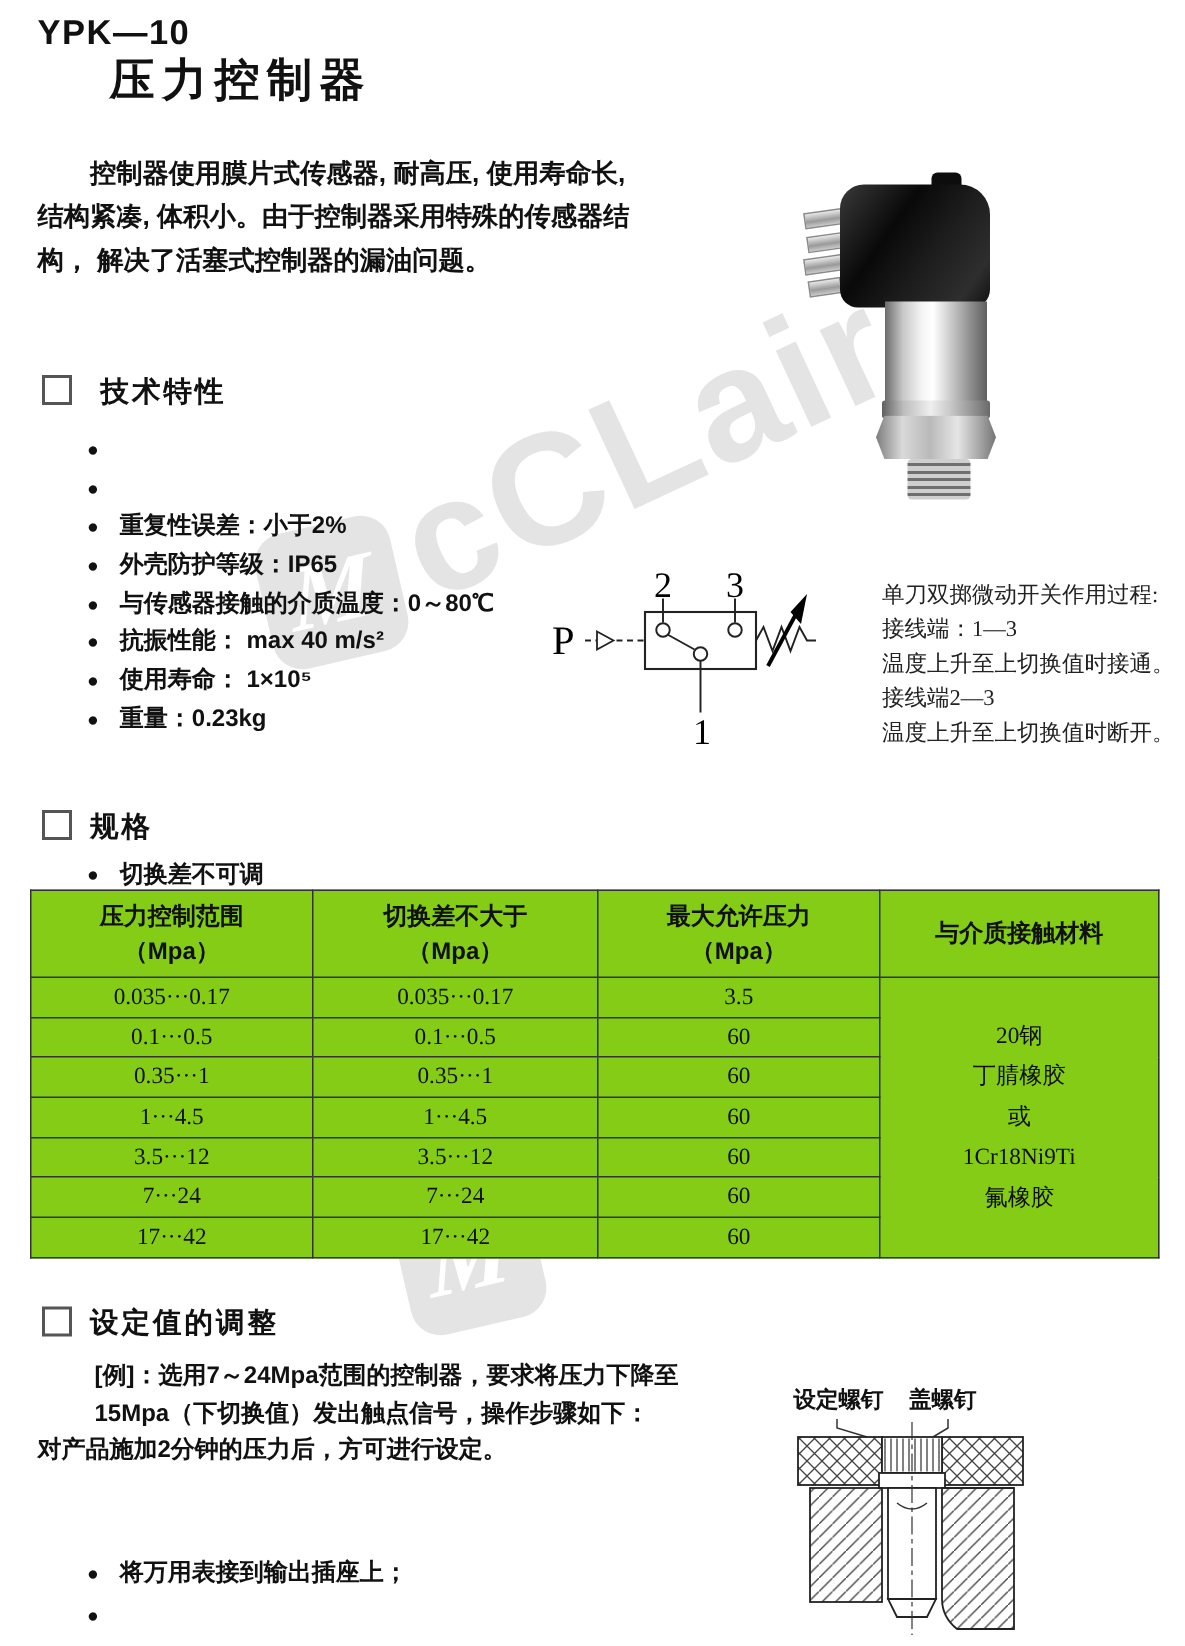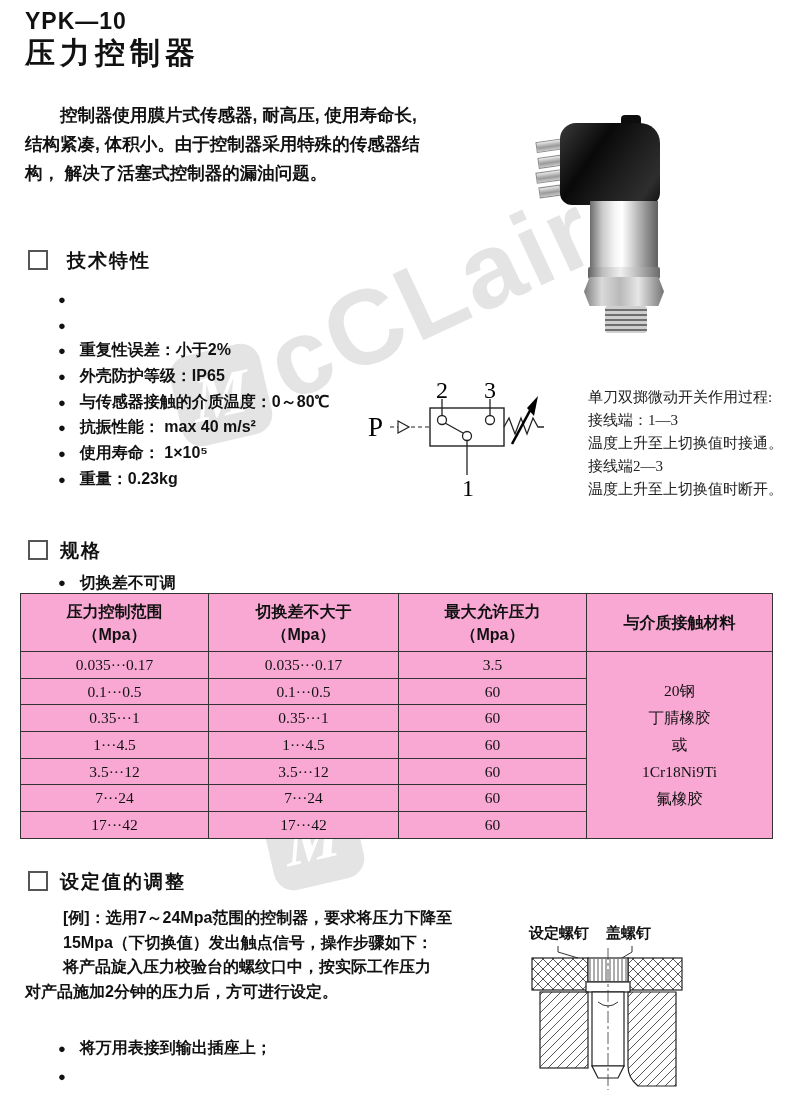--- a/index.html
+++ b/index.html
@@ -9,21 +9,21 @@
   
   .wm{position:absolute;display:flex;align-items:center;gap:12px;
       transform:rotate(-25deg);z-index:0;pointer-events:none;}
   .wm-logo{width:92px;height:92px;background:#e4e4e4;border-radius:20px;
            transform:rotate(12deg);display:flex;align-items:center;justify-content:center;}
   .wm-logo .m{color:#fff;font-size:62px;font-weight:bold;font-style:italic;
               font-family:"Liberation Serif",serif;transform:skewX(-8deg);}
   .wm-text{font-size:106px;font-weight:bold;color:#e4e4e4;letter-spacing:3px;}
   
   .model{font-size:23px;font-weight:bold;letter-spacing:1px;text-align:center;}
-  .title{font-size:30px;font-weight:bold;letter-spacing:5px;}
+  .title{font-size:30px;font-weight:bold;letter-spacing:5px;margin-left:48px;}
   .intro{width:460px;font-size:17.5px;font-weight:700;line-height:29px;}
   .intro .l1{text-indent:2em;}
   
   .sec{display:flex;align-items:center;gap:12px;}
   .chk{width:16px;height:16px;border:2px solid #555;background:#fff;margin-top:-2px;}
   .sec-title{font-size:19px;font-weight:bold;letter-spacing:2px;}
   
   .blist{font-size:16px;font-weight:700;}
   .blist .row{display:flex;align-items:flex-start;height:25.7px;}
   .dot{font-size:13px;margin-right:14px;line-height:22px;}
@@ -40,21 +40,21 @@
   .photo .collar{position:absolute;left:92px;top:167px;width:72px;height:12px;border-radius:2px;
     background:linear-gradient(90deg,#5f5f5f,#bdbdbd 20%,#efefef 45%,#c4c4c4 65%,#6a6a6a);}
   .photo .nut{position:absolute;left:88px;top:177px;width:80px;height:29px;
     clip-path:polygon(0 50%,7% 0,93% 0,100% 50%,93% 100%,7% 100%);
     background:linear-gradient(90deg,#7d7d7d,#d9d9d9 22%,#b9b9b9 45%,#e6e6e6 68%,#757575);}
   .photo .thread{position:absolute;left:109px;top:206px;width:42px;height:27px;border-radius:3px;
     background:repeating-linear-gradient(180deg,#cfcfcf 0 3px,#6f6f6f 3px 5px);}
   
   .swdesc{width:205px;font-family:"Liberation Serif",serif;font-size:15px;line-height:23px;color:#222;}
   
-  table.spec{border-collapse:collapse;table-layout:fixed;width:752px;background:#f9a8d4;}
+  table.spec{border-collapse:collapse;table-layout:fixed;width:752px;background:#84cc16;}
   table.spec th,table.spec td{border:1.5px solid #333;text-align:center;padding:0;}
   table.spec th{font-size:16px;font-weight:bold;height:57px;line-height:23px;}
   table.spec td{font-family:"Liberation Serif",serif;font-size:15.5px;height:25.7px;}
   td.materials{vertical-align:middle;line-height:27px;}
   
   .para{font-size:16px;font-weight:700;line-height:24.5px;width:470px;}
   .para .ind{padding-left:38px;}
   .steps .row{display:flex;align-items:flex-start;height:28px;font-size:16px;font-weight:700;}
   
   .screw-label{font-size:15px;font-weight:bold;}
@@ -246,21 +246,20 @@
     </tbody>
   </table>
 
   <div class="abs sec" style="left:28px;top:869px;text-align:center;">
     <span class="chk"></span>
     <span class="sec-title">设定值的调整</span>
   </div>
   <div class="abs para" style="left:25px;top:906px;">
     <div class="ind">[例]：选用7～24Mpa范围的控制器，要求将压力下降至</div>
     <div class="ind">15Mpa（下切换值）发出触点信号，操作步骤如下：</div>
-    <div class="ind">将产品旋入压力校验台的螺纹口中，按实际工作压力</div>
     <div>对产品施加2分钟的压力后，方可进行设定。</div>
   </div>
   <div class="abs steps" style="left:58px;top:1038px;">
     <div class="row">
         <span class="dot">●</span>
         <span>将万用表接到输出插座上；</span>
       </div>
     <div class="row">
         <span class="dot">●</span>
       </div>

